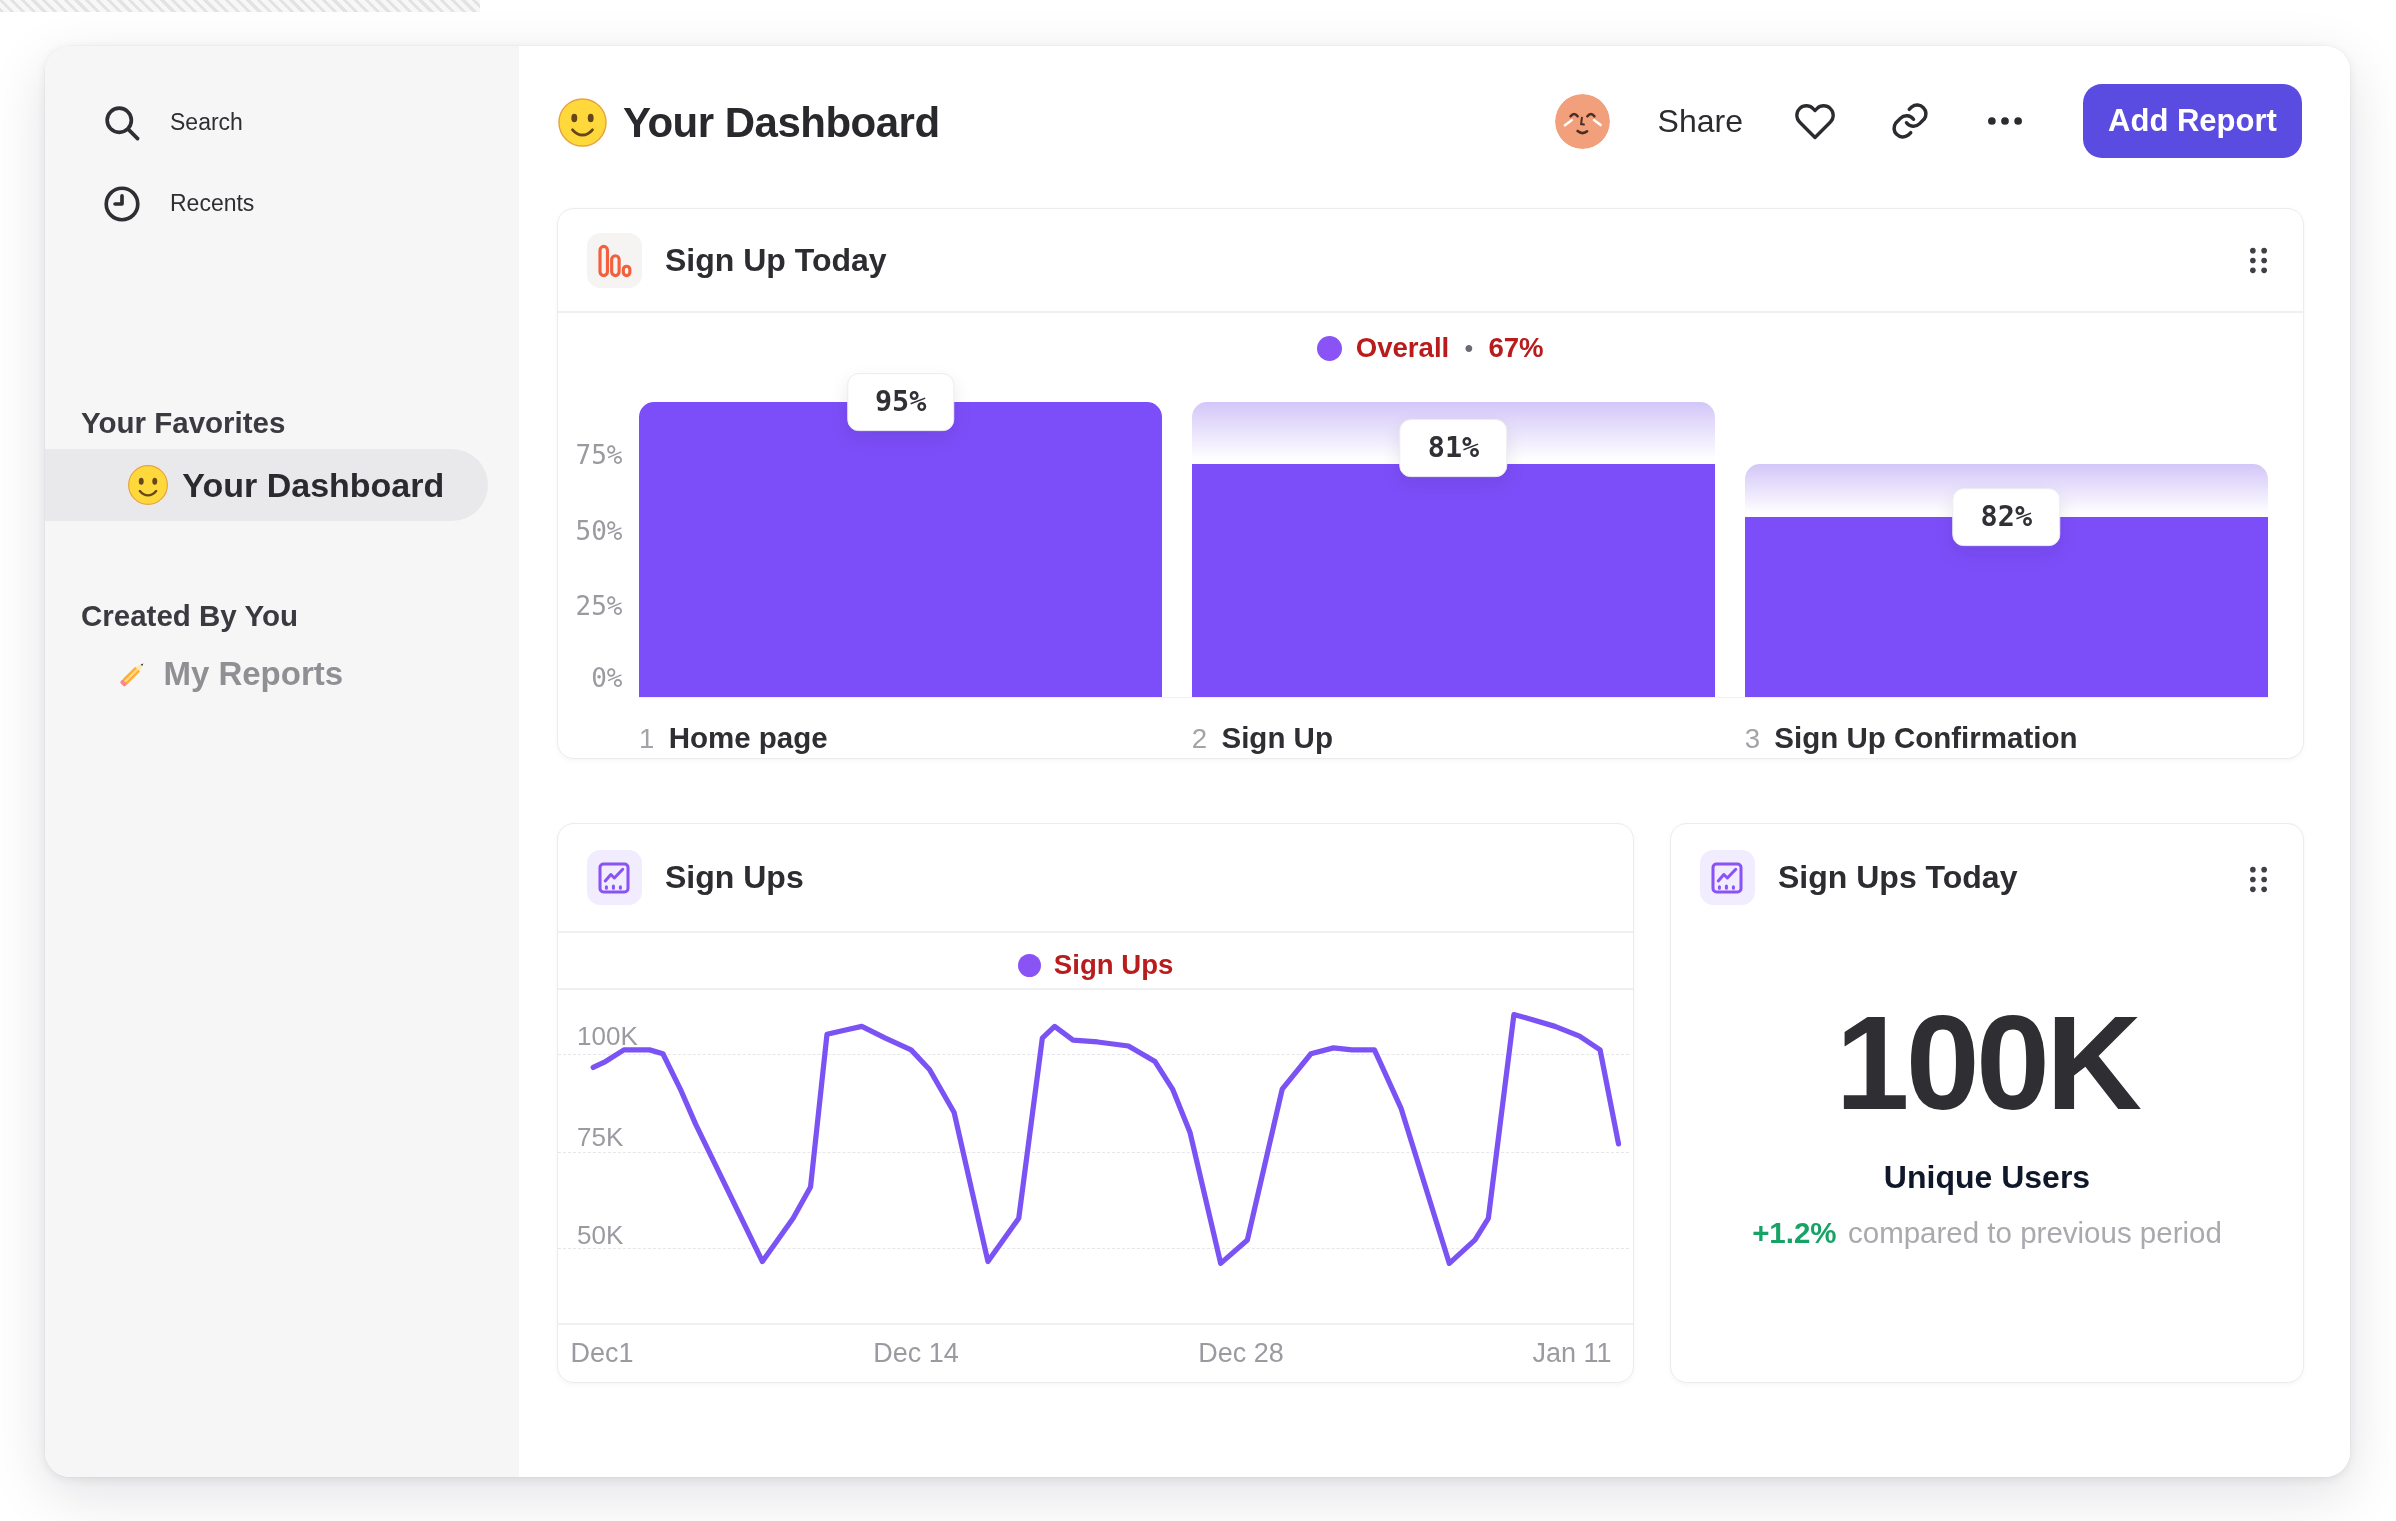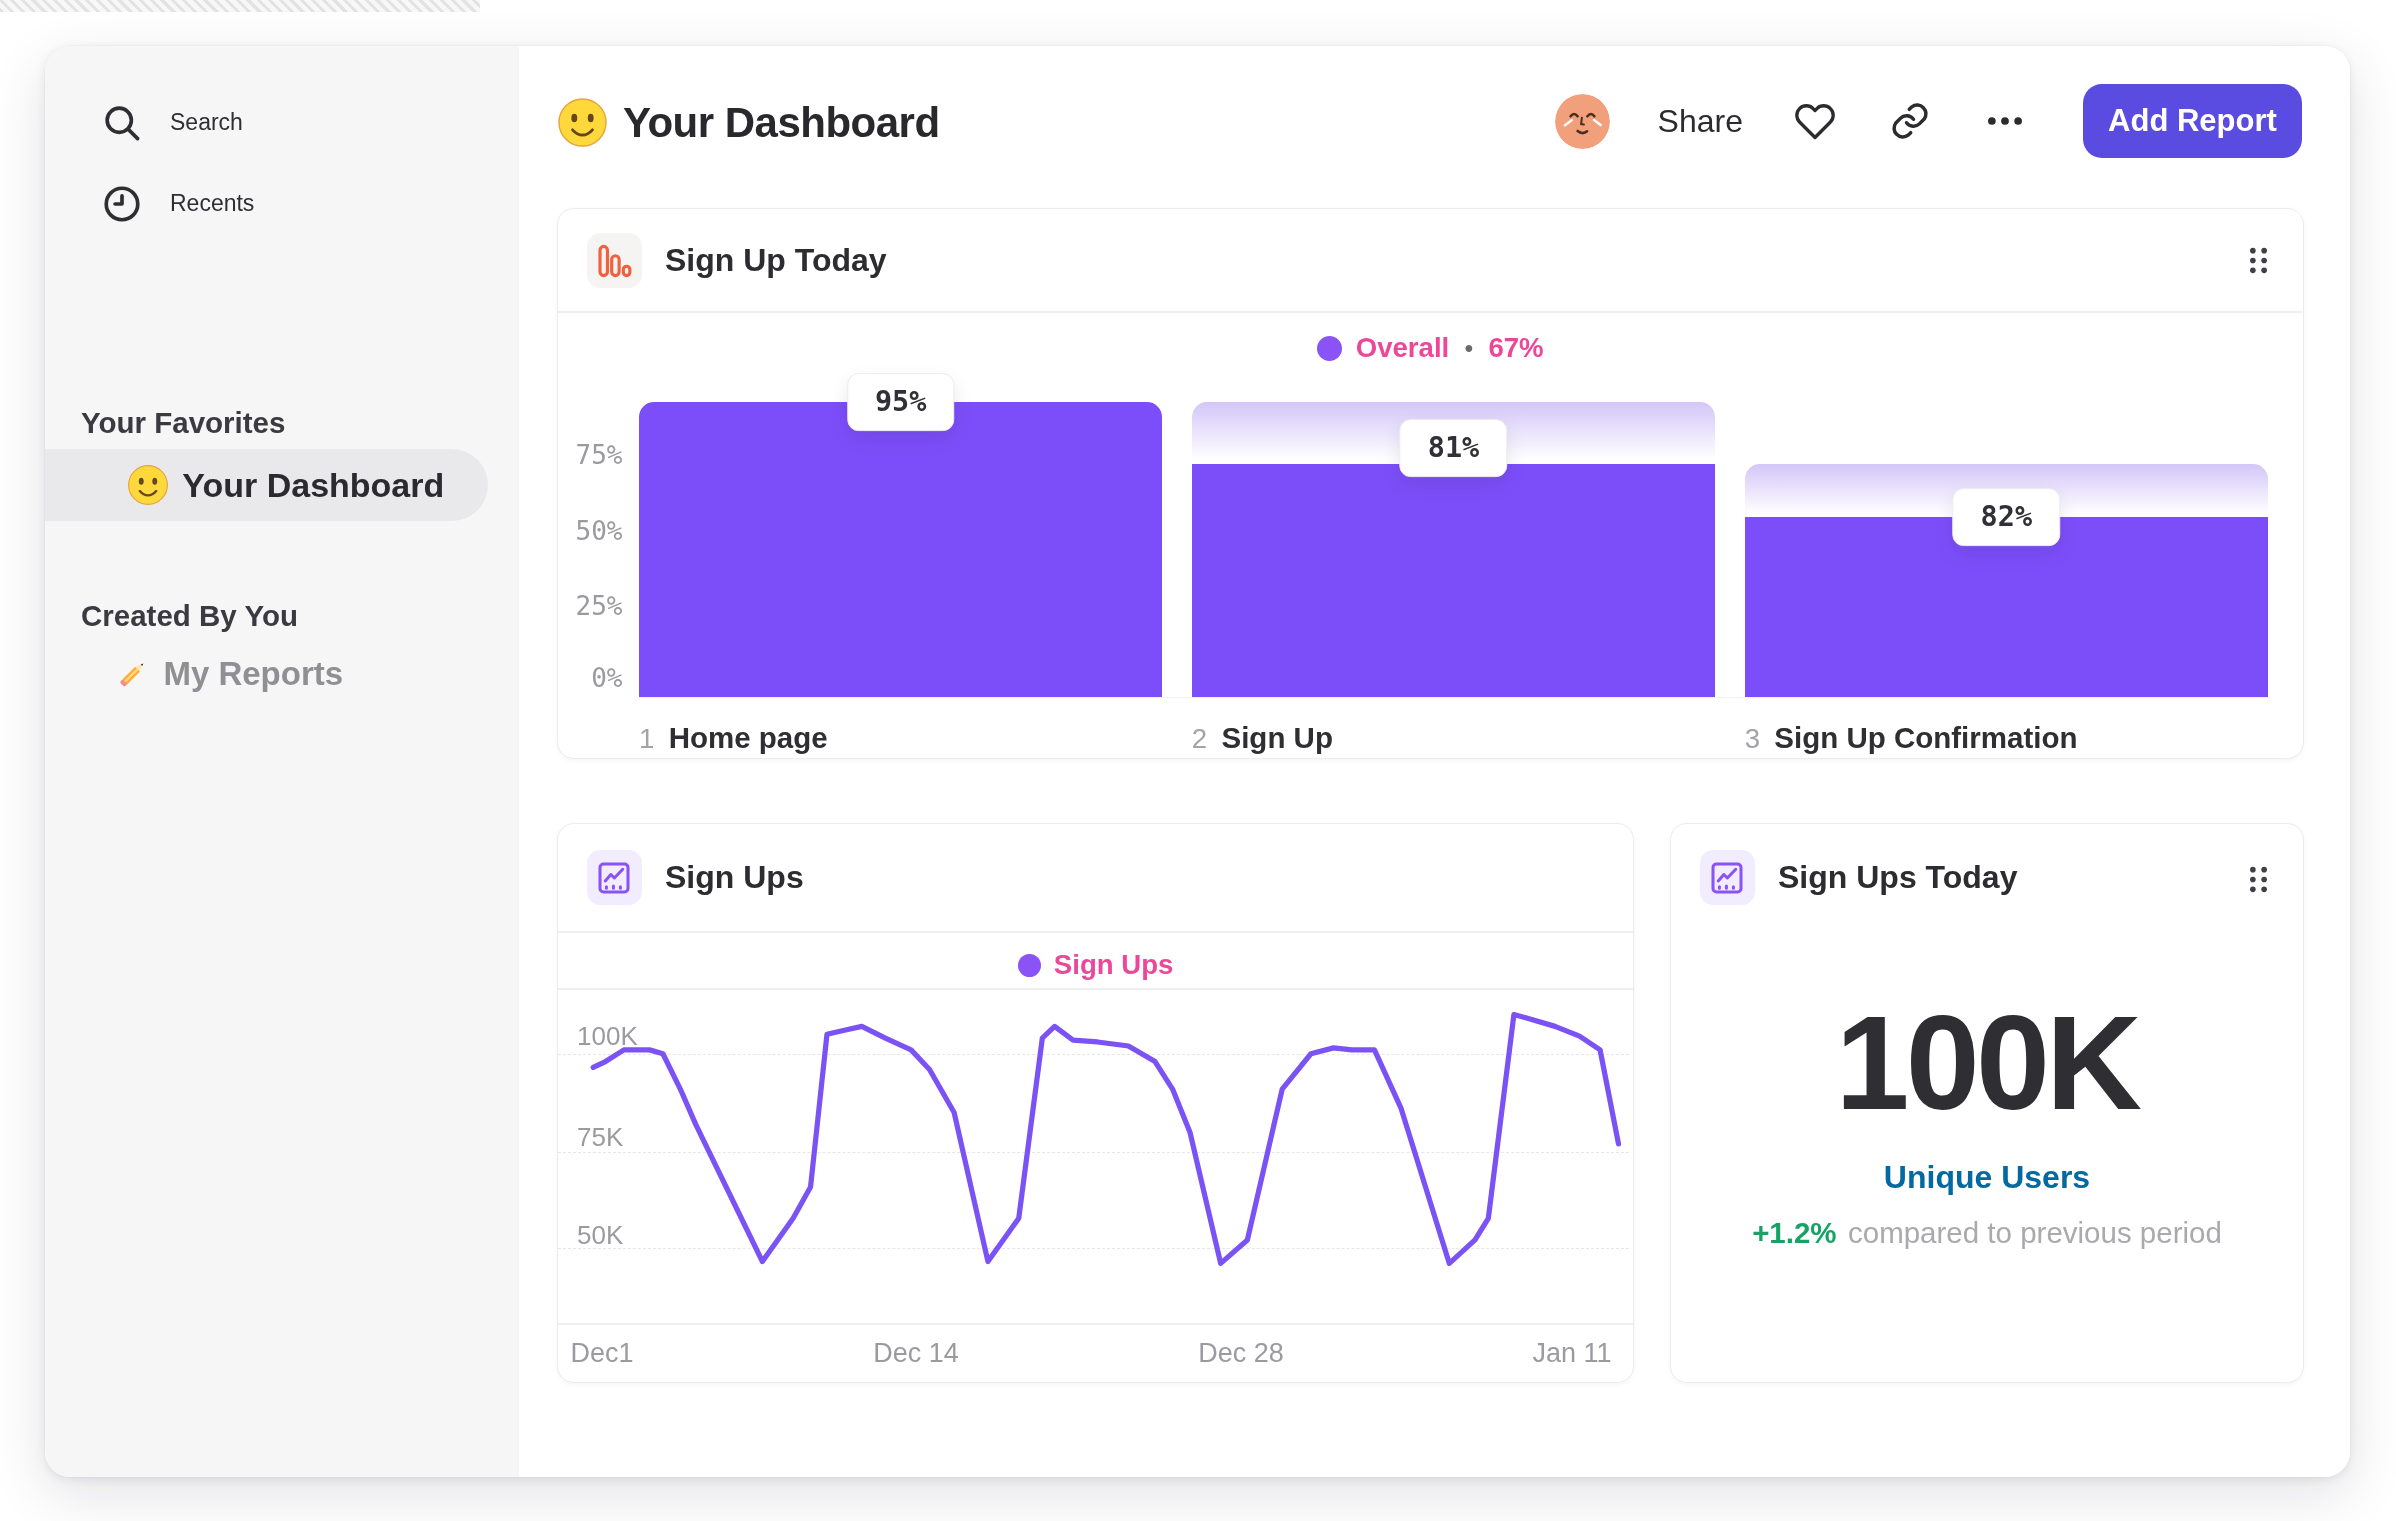--- a/index.html
+++ b/index.html
@@ -47,21 +47,21 @@
   .card-header{position:absolute;left:0;right:0;top:0;}
   .icon-chip{position:absolute;left:28.5px;width:55px;height:55px;border-radius:13.3px;display:flex;align-items:center;justify-content:center;}
   .icon-chip svg{width:42px;height:42px;}
   .chip-gray{background:#F5F4F3;}
   .chip-purple{background:#F1ECFE;}
   .card-title{position:absolute;left:107px;font-size:32px;font-weight:700;color:#2C2C31;white-space:nowrap;}
   .drag-handle{position:absolute;right:30px;width:28.5px;height:38px;cursor:grab;display:flex;align-items:center;justify-content:center;}
   .hdr-divider{position:absolute;left:0;right:0;height:1.9px;background:#F0F0F3;}
   .card-legend{position:absolute;left:0;right:0;display:flex;justify-content:center;align-items:center;gap:13.3px;cursor:pointer;}
   .legend-dot{width:25px;height:25px;border-radius:50%;background:#8A53F6;flex:none;}
-  .legend-text{font-size:27.6px;font-weight:600;color:#ec4899;white-space:nowrap;}
+  .legend-text{font-size:27.6px;font-weight:600;color:#b91c1c;white-space:nowrap;}
   .legend-sep{color:#6a6a70;font-size:25px;margin:0 1.9px;}
   
   .funnel-plot{position:absolute;left:81px;top:193px;width:1629px;height:295px;display:flex;gap:29.5px;align-items:flex-end;border-bottom:1.9px solid #F0F0F3;}
   .funnel-col{flex:1;position:relative;height:100%;cursor:pointer;}
   .funnel-ghost{position:absolute;bottom:0;left:0;right:0;border-radius:15px 15px 0 0;}
   .funnel-solid{position:absolute;bottom:0;left:0;right:0;background:#7C4EF9;}
   .funnel-tip{position:absolute;left:50%;transform:translate(-50%,-50%);background:#fff;border:1.9px solid #ECECEF;border-radius:11.4px;
     padding:11.4px 27px;font-family:"DejaVu Sans Mono",monospace;font-size:28.5px;font-weight:700;color:#303036;
     box-shadow:0 7.6px 19px rgba(20,20,40,.09);white-space:nowrap;z-index:2;}
   .funnel-ytick{position:absolute;left:9.5px;width:55px;text-align:right;font-family:"DejaVu Sans Mono",monospace;font-size:26px;color:#9A9AA0;}
@@ -71,21 +71,21 @@
   .step-name{font-size:29.5px;font-weight:600;color:#2E2E33;white-space:nowrap;}
   
   .line-plot{position:absolute;left:0;top:166px;width:1071px;height:333px;}
   .gridline{position:absolute;left:0;right:0;border-top:1.9px dashed #E5E5EA;}
   .line-ytick{position:absolute;left:19px;font-size:26px;color:#9A9AA0;}
   .line-svg{position:absolute;left:0;top:0;}
   .plot-bottom-divider{position:absolute;left:0;right:0;top:499px;height:1.9px;background:#F0F0F3;}
   .line-xtick{position:absolute;top:514px;transform:translateX(-50%);font-size:27px;color:#9A9AA0;white-space:nowrap;}
   
   .big-number{position:absolute;left:0;right:0;top:173px;text-align:center;font-size:133px;font-weight:700;color:#2E2E33;letter-spacing:-3.8px;line-height:1;}
-  .metric-label{position:absolute;left:0;right:0;top:335px;text-align:center;font-size:32px;font-weight:600;color:#0369a1;}
+  .metric-label{position:absolute;left:0;right:0;top:335px;text-align:center;font-size:32px;font-weight:600;color:#0f172a;}
   .delta-row{position:absolute;left:0;right:0;top:392px;text-align:center;font-size:29.5px;color:#A9A9AE;}
   .delta-value{color:#17A266;font-weight:700;margin-right:11.4px;}
 </style>
 </head>
 <body>
 
 <div id="canvas">
   <div class="top-strip"></div>
 
   <div class="window">

